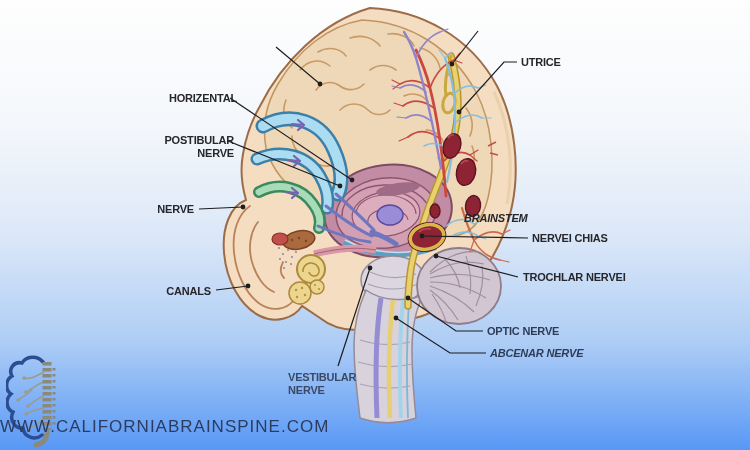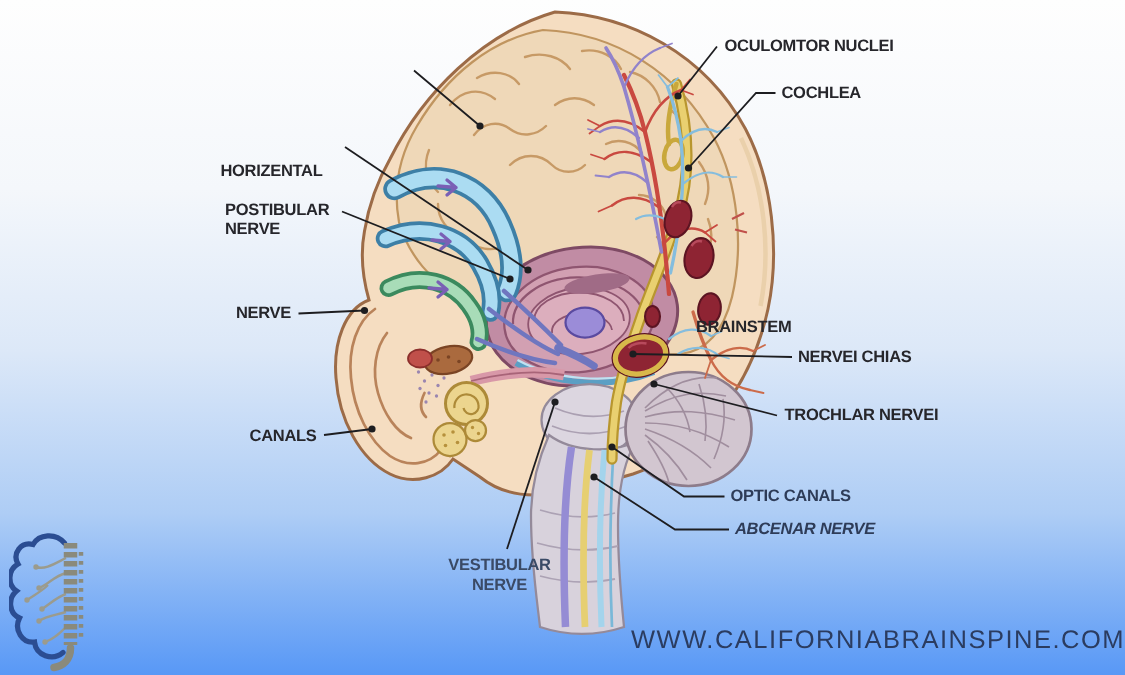--- a/index.html
+++ b/index.html
@@ -4,33 +4,33 @@
 <style>
   html,body{margin:0;padding:0;background:#333;}
   #stage{position:relative;width:750px;height:450px;overflow:hidden;
     background:linear-gradient(180deg,#fefefe 0%,#f4f7fb 28%,#dce8f8 52%,#aecdf5 76%,#5898f6 100%);
     font-family:"Liberation Sans",sans-serif;}
   svg{position:absolute;left:0;top:0;}
   .lbl{position:absolute;font:700 11px/1.2 "Liberation Sans",sans-serif;
        color:#26262b;letter-spacing:-0.2px;white-space:nowrap;}
   .lbl.navy{color:#2e3c58;}
   #lbl-semicircular-canals{right:478px;top:41px;}
-  #lbl-horizontal{right:535px;top:92px;margin-top:16px;}
-  #lbl-postibular-nerve{left:150px;top:134px;width:84px;text-align:left;white-space:normal;}
+  #lbl-horizontal{right:513px;top:92px;}
+  #lbl-postibular-nerve{left:150px;top:134px;width:84px;text-align:right;white-space:normal;}
   #lbl-utrice{right:556px;top:203px;}
   #lbl-cochlea{right:539px;top:285px;}
   #lbl-oculomotor-nuclei{left:483px;top:25px;}
   #lbl-eyeball{left:521px;top:56px;}
-  #lbl-brainstem{left:464px;top:212px;}
+  #lbl-brainstem{left:464px;top:212px;font-style:italic;}
   #lbl-optic-chias{left:532px;top:232px;}
   #lbl-trochlar-nervei{left:523px;top:271px;text-align:right;}
   #lbl-optic-nerve{left:487px;top:325px;}
   #lbl-abcenar-nerve{left:490px;top:347px;font-style:italic;}
-  #lbl-vestibular-nerve{left:288px;top:371px;width:90px;text-align:center;white-space:normal;color:#3a4a66;}
-  #site-url{position:absolute;left:0;top:417px;width:750px;text-align:right;
+  #lbl-vestibular-nerve{left:288px;top:371px;width:90px;white-space:normal;color:#3a4a66;}
+  #site-url{position:absolute;left:0;top:417px;width:750px;text-align:left;
     font:400 17px "Liberation Sans",sans-serif;letter-spacing:1px;color:#2b3c60;}
   #logo{position:absolute;left:6px;top:352px;}
 </style>
 </head>
 <body>
 
 <div id="stage">
 
   <svg width="750" height="450" viewBox="0 0 750 450">
 
@@ -264,26 +264,25 @@
           <circle cx="396" cy="318" r="2.4"></circle>
           <circle cx="370" cy="268" r="2.4"></circle>
       </g>
     </g>
   </svg>
 
   <div class="lbl" id="lbl-horizontal">HORIZENTAL</div>
   <div class="lbl" id="lbl-postibular-nerve">POSTIBULAR NERVE</div>
   <div class="lbl" id="lbl-utrice">NERVE</div>
   <div class="lbl" id="lbl-cochlea">CANALS</div>
-  <div class="lbl" id="lbl-oculomotor-nuclei">OCULOMTOR NUCLEI</div>
-  <div class="lbl" id="lbl-eyeball">COCHLEA</div>
+  <div class="lbl" id="lbl-eyeball">UTRICE</div>
   <div class="lbl" id="lbl-brainstem">BRAINSTEM</div>
   <div class="lbl" id="lbl-optic-chias">NERVEI CHIAS</div>
   <div class="lbl" id="lbl-trochlar-nervei">TROCHLAR NERVEI</div>
-  <div class="lbl navy" id="lbl-optic-nerve">OPTIC CANALS</div>
+  <div class="lbl navy" id="lbl-optic-nerve">OPTIC NERVE</div>
   <div class="lbl navy" id="lbl-abcenar-nerve">ABCENAR NERVE</div>
   <div class="lbl" id="lbl-vestibular-nerve">VESTIBULAR NERVE</div>
 
   <svg id="logo" width="54" height="96" viewBox="0 0 54 96">
     <path d="M37,10 c-6,-7 -17,-6 -21,1 c-8,-2 -14,6 -10,13 c-7,4 -7,14 -1,18 c-6,5 -5,15 2,18 c-4,8 2,17 10,16 c1,9 12,13 19,7" fill="none" stroke="#2b4d92" stroke-width="3.5" stroke-linecap="round"></path>
     <g stroke="#9b9b8d" stroke-width="1.6" fill="none">
       <path d="M38,20 C30,24 24,28 18,26"></path>
         <path d="M38,30 C30,32 26,38 20,40"></path>
       <path d="M26,38 C22,42 18,44 12,48"></path>
         <path d="M38,44 C32,46 28,50 22,54"></path>

